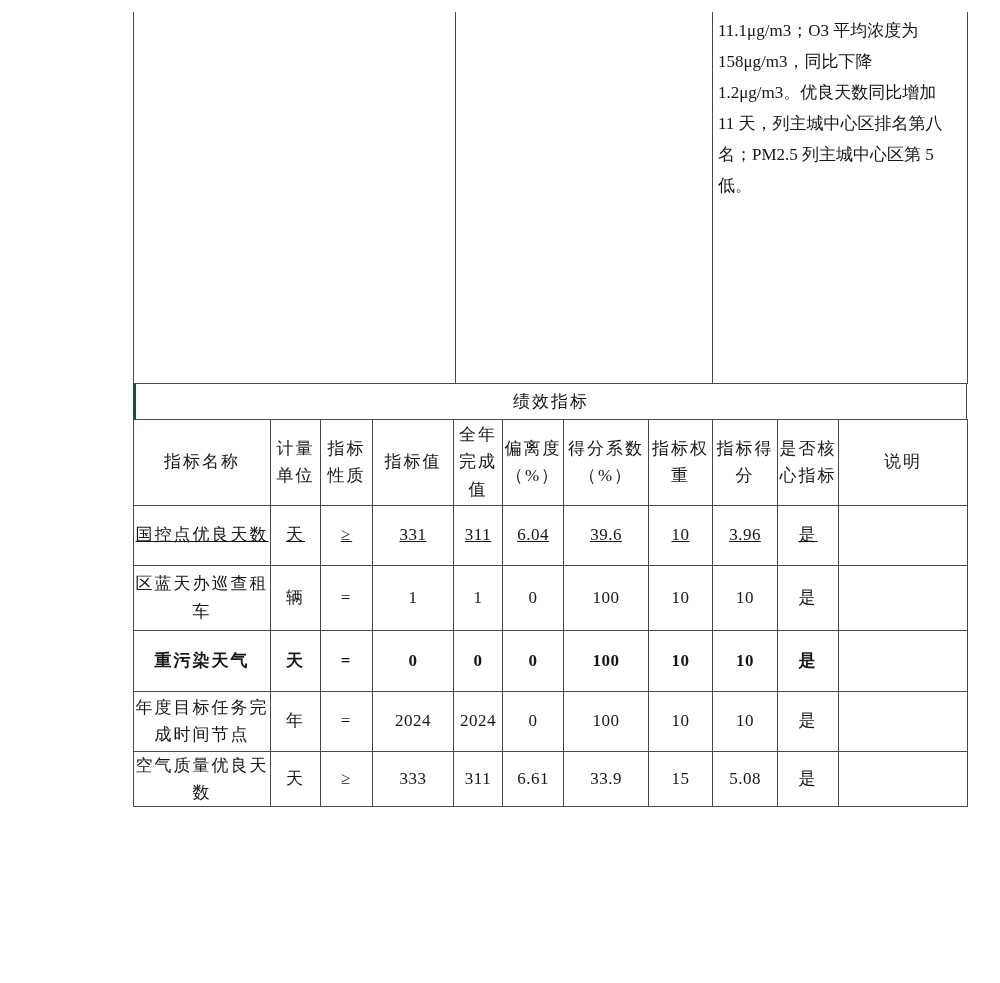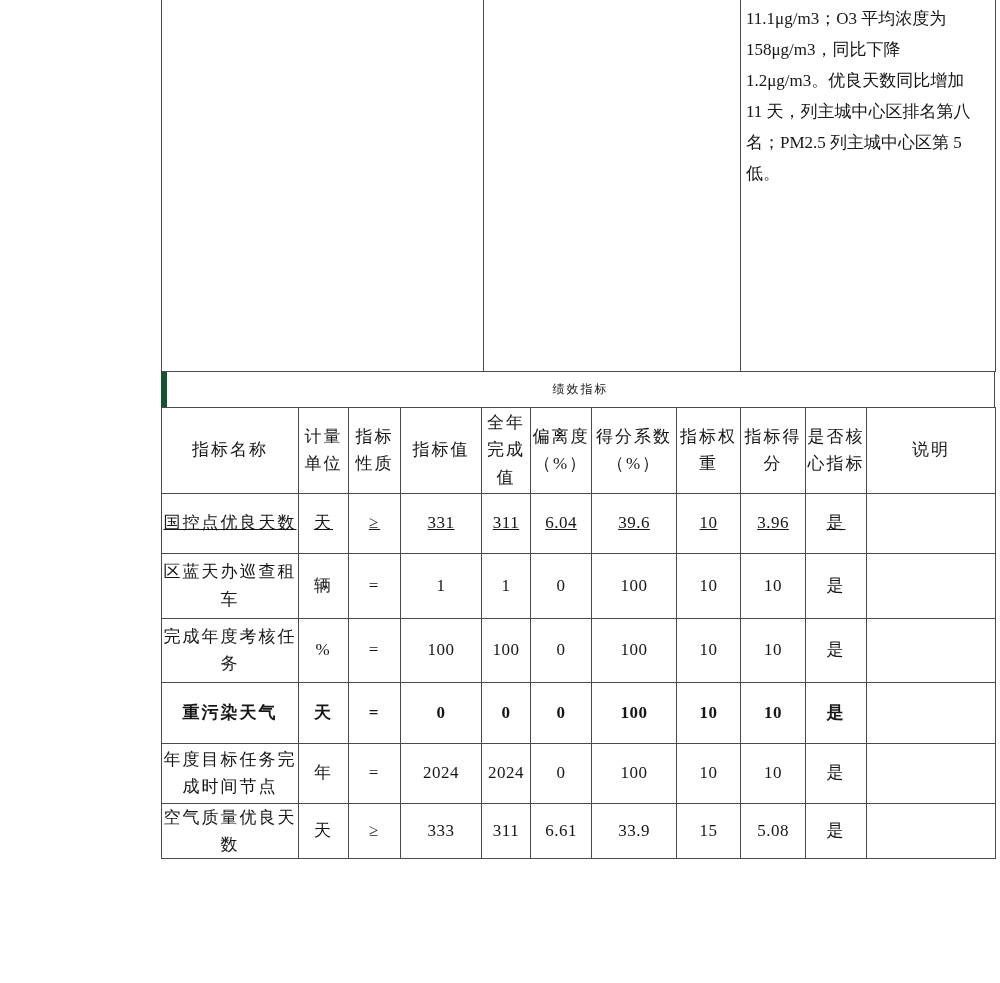--- a/index.html
+++ b/index.html
@@ -6,23 +6,22 @@
   html, body { background: #ffffff; }
   body {
     width: 1000px; height: 983px;
     position: relative;
     font-family: "Liberation Serif", "DejaVu Serif", serif;
     color: #161616;
     overflow: hidden;
   }
   .doc {
     position: absolute;
-    left: 133px; top: 0;
+    left: 133px; top: 12px;
     width: 834px;
-    margin-left: 28px;
   }
   table { border-collapse: collapse; table-layout: fixed; width: 834px; }
   td, th {
     border: 1px solid #4a4a4a;
     text-align: center;
     vertical-align: middle;
     font-size: 17px;
     font-weight: normal;
     line-height: 1.6;
     padding: 0 1px;
@@ -35,23 +34,23 @@
     text-align: left;
     vertical-align: top;
     white-space: pre-line;
     line-height: 31px;
     letter-spacing: 0;
     padding: 3px 4px 0 5px;
   }
   .banner {
     width: 834px;
     height: 35px;
-    border-left: 6px solid #14532d;
+    border-left: 3px solid #14532d;
     border-right: 1px solid #4a4a4a;
-    font-size: 12px;
+    font-size: 17px;
     letter-spacing: 2px;
     text-align: center;
     line-height: 35px;
   }
   table.main tr.hdr th { height: 86px; }
   table.main tr.r0 td { height: 60px; text-decoration: underline; }
   table.main tr.r1 td { height: 65px; }
   table.main tr.r2 td { height: 65px; }
   table.main tr.r3 td { height: 64px; }
   table.main tr.r4 td { height: 61px; font-weight: bold; }
@@ -136,33 +135,20 @@
         <td>=</td>
         <td class="num">1</td>
         <td class="num">1</td>
         <td class="num">0</td>
         <td class="num">100</td>
         <td class="num">10</td>
         <td class="num">10</td>
         <td>是</td>
         <td></td>
       </tr>
-      <tr class="r3">
-        <td>完成年度考核任务</td>
-        <td>%</td>
-        <td>=</td>
-        <td class="num">100</td>
-        <td class="num">100</td>
-        <td class="num">0</td>
-        <td class="num">100</td>
-        <td class="num">10</td>
-        <td class="num">10</td>
-        <td>是</td>
-        <td></td>
-      </tr>
       <tr class="r4">
         <td>重污染天气</td>
         <td>天</td>
         <td>=</td>
         <td class="num">0</td>
         <td class="num">0</td>
         <td class="num">0</td>
         <td class="num">100</td>
         <td class="num">10</td>
         <td class="num">10</td>

